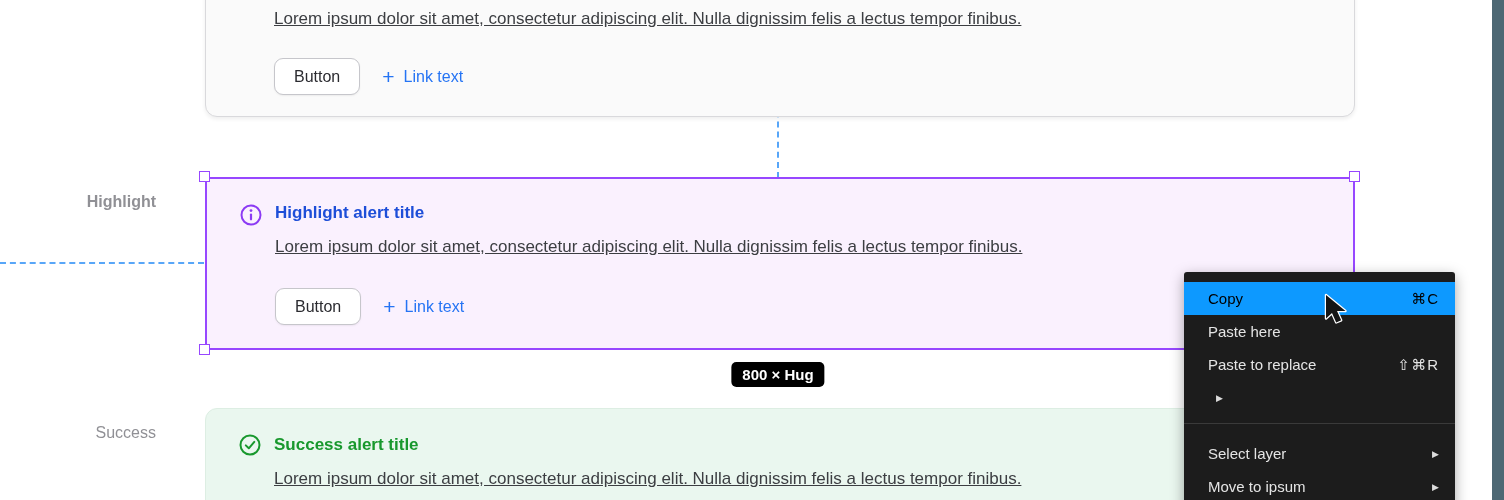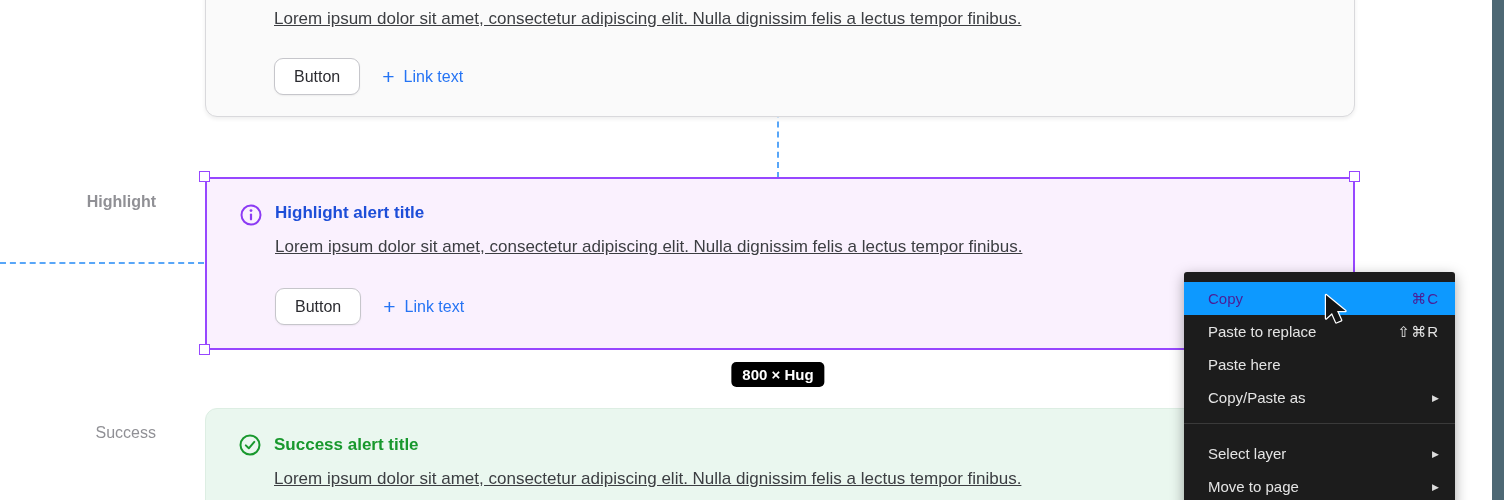--- a/index.html
+++ b/index.html
@@ -66,21 +66,21 @@
   
   .menu {
     position:absolute; left:1184px; top:272px; width:271px; z-index:5;
     background:#1c1c1c; border-radius:3px; padding:10px 0 12px 0;
     box-shadow:0 4px 14px rgba(0,0,0,0.35); color:#e4e4e4; font-size:15px;
   }
   .menu-item {
     height:33px; display:flex; align-items:center;
     padding:0 16px 0 24px; cursor:default;
   }
-  .menu-item.highlighted { background:#0d99ff; color:#4c1d95; }
+  .menu-item.highlighted { background:#0d99ff; color:#000000; }
   .menu-item .mi-label { flex:1 1 auto; white-space:nowrap; }
   .menu-item .mi-shortcut { white-space:nowrap; letter-spacing:1px; }
   .menu-item .mi-arrow { font-size:9px; color:#dcdcdc; margin-left:8px; }
   .menu-sep { height:1px; background:#3a3a3a; margin:9px 0 13px 0; }
   
   .scroll-strip { position:absolute; right:0; top:0; width:12px; height:500px;
                   background:#4d6874; z-index:6; }
   
   .cursor { position:absolute; left:1320px; top:292px; z-index:7; pointer-events:none; }
 </style>
@@ -136,37 +136,36 @@
   <div class="alert-title green" style="top:26px;">Success alert title</div>
   <div class="alert-body" style="top:60px;">Lorem ipsum dolor sit amet, consectetur adipiscing elit. Nulla dignissim felis a lectus tempor finibus.</div>
 </div>
 
 <div class="menu">
   <div class="menu-item highlighted">
     <span class="mi-label">Copy</span>
     <span class="mi-shortcut">⌘C</span>
   </div>
   <div class="menu-item">
+    <span class="mi-label">Paste here</span>
+  </div>
+  <div class="menu-item">
     <span class="mi-label">Paste to replace</span>
     <span class="mi-shortcut">⇧⌘R</span>
   </div>
   <div class="menu-item">
-    <span class="mi-label">Paste here</span>
-  </div>
-  <div class="menu-item">
-    <span class="mi-label">Copy/Paste as</span>
     <span class="mi-arrow">▶</span>
   </div>
   <div class="menu-sep"></div>
   <div class="menu-item">
     <span class="mi-label">Select layer</span>
     <span class="mi-arrow">▶</span>
   </div>
   <div class="menu-item">
-    <span class="mi-label">Move to page</span>
+    <span class="mi-label">Move to ipsum</span>
     <span class="mi-arrow">▶</span>
   </div>
 </div>
 
 <svg class="cursor" width="30" height="34" viewBox="0 0 30 34">
   <path d="M6 3 L6 26.5 L12 21 L16.2 30.5 L21.2 28.3 L17 19 L25.5 19 Z" fill="#141414" stroke="#ffffff" stroke-width="2.4" stroke-linejoin="round" paint-order="stroke"></path>
 </svg>
 
 <div class="scroll-strip"></div>
 

